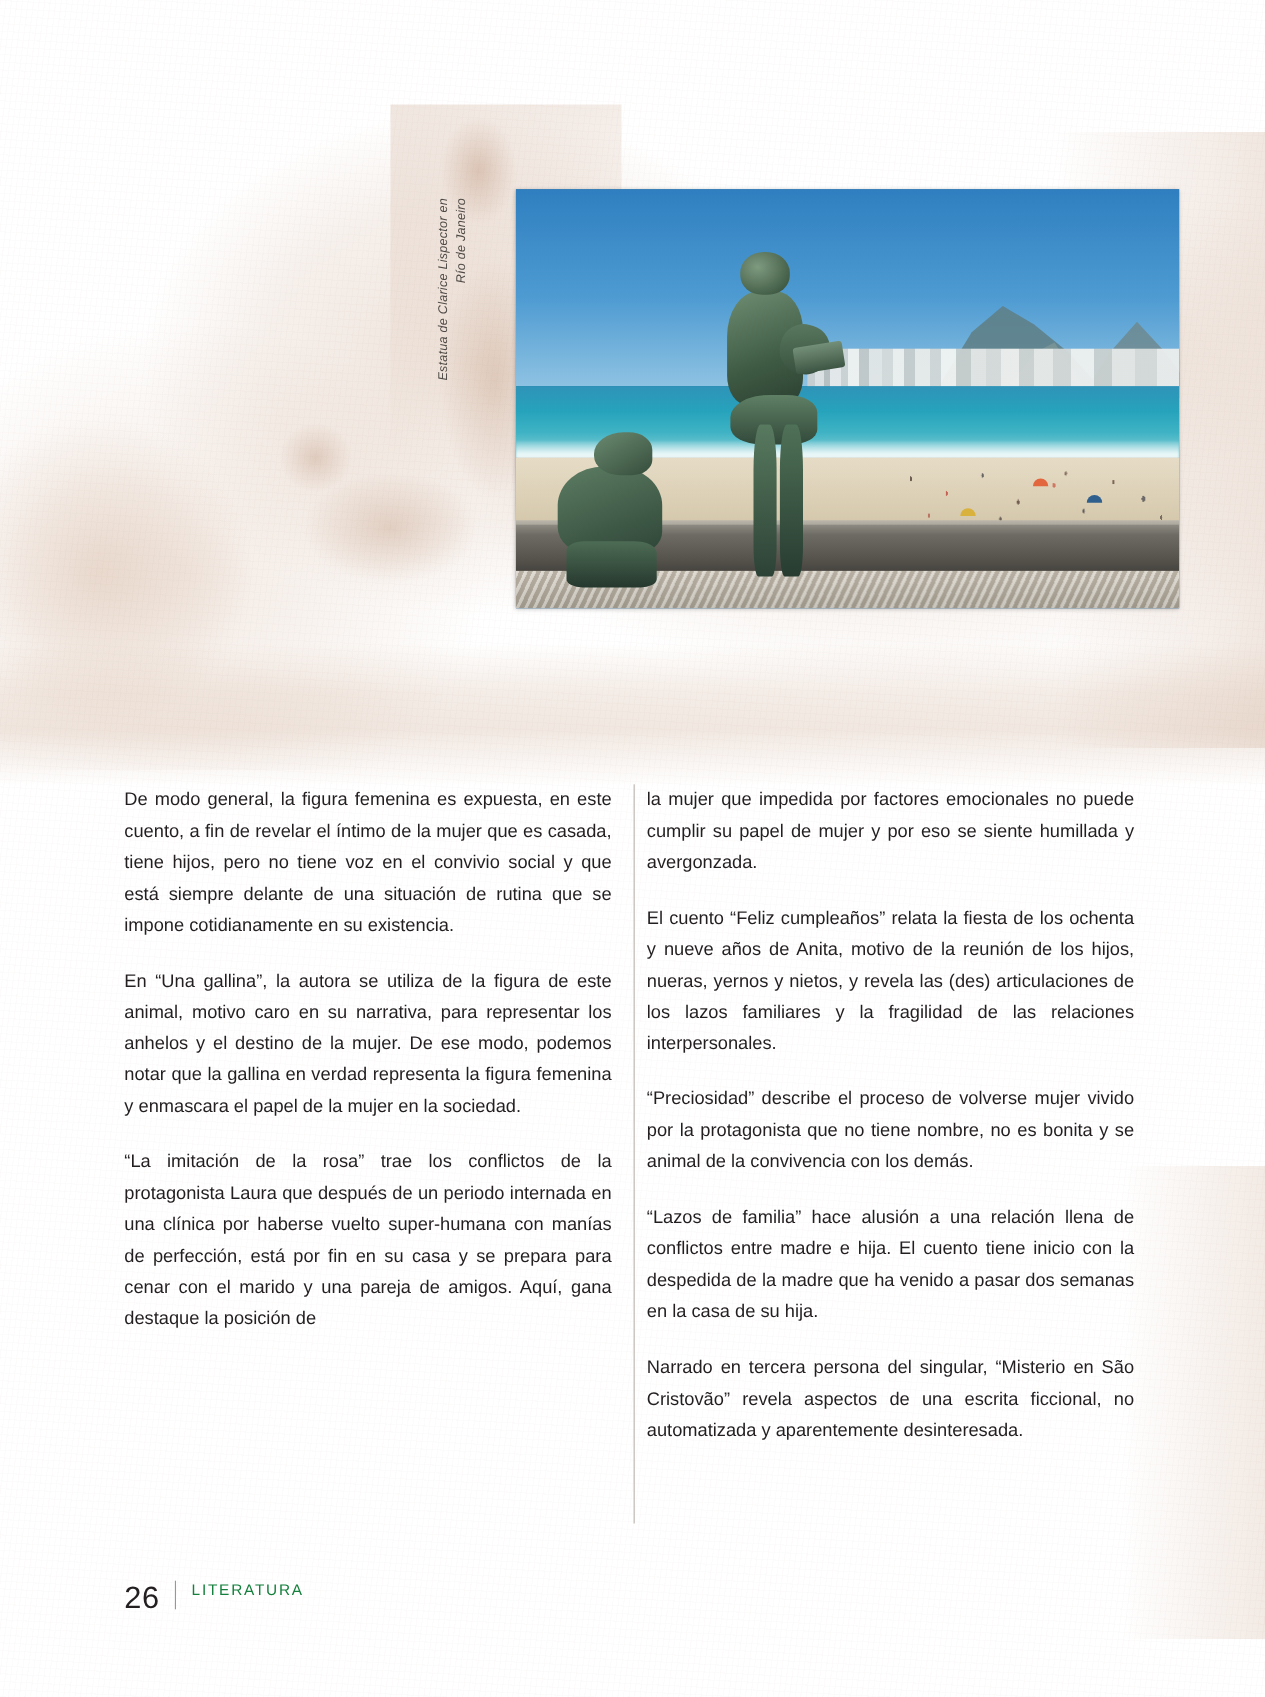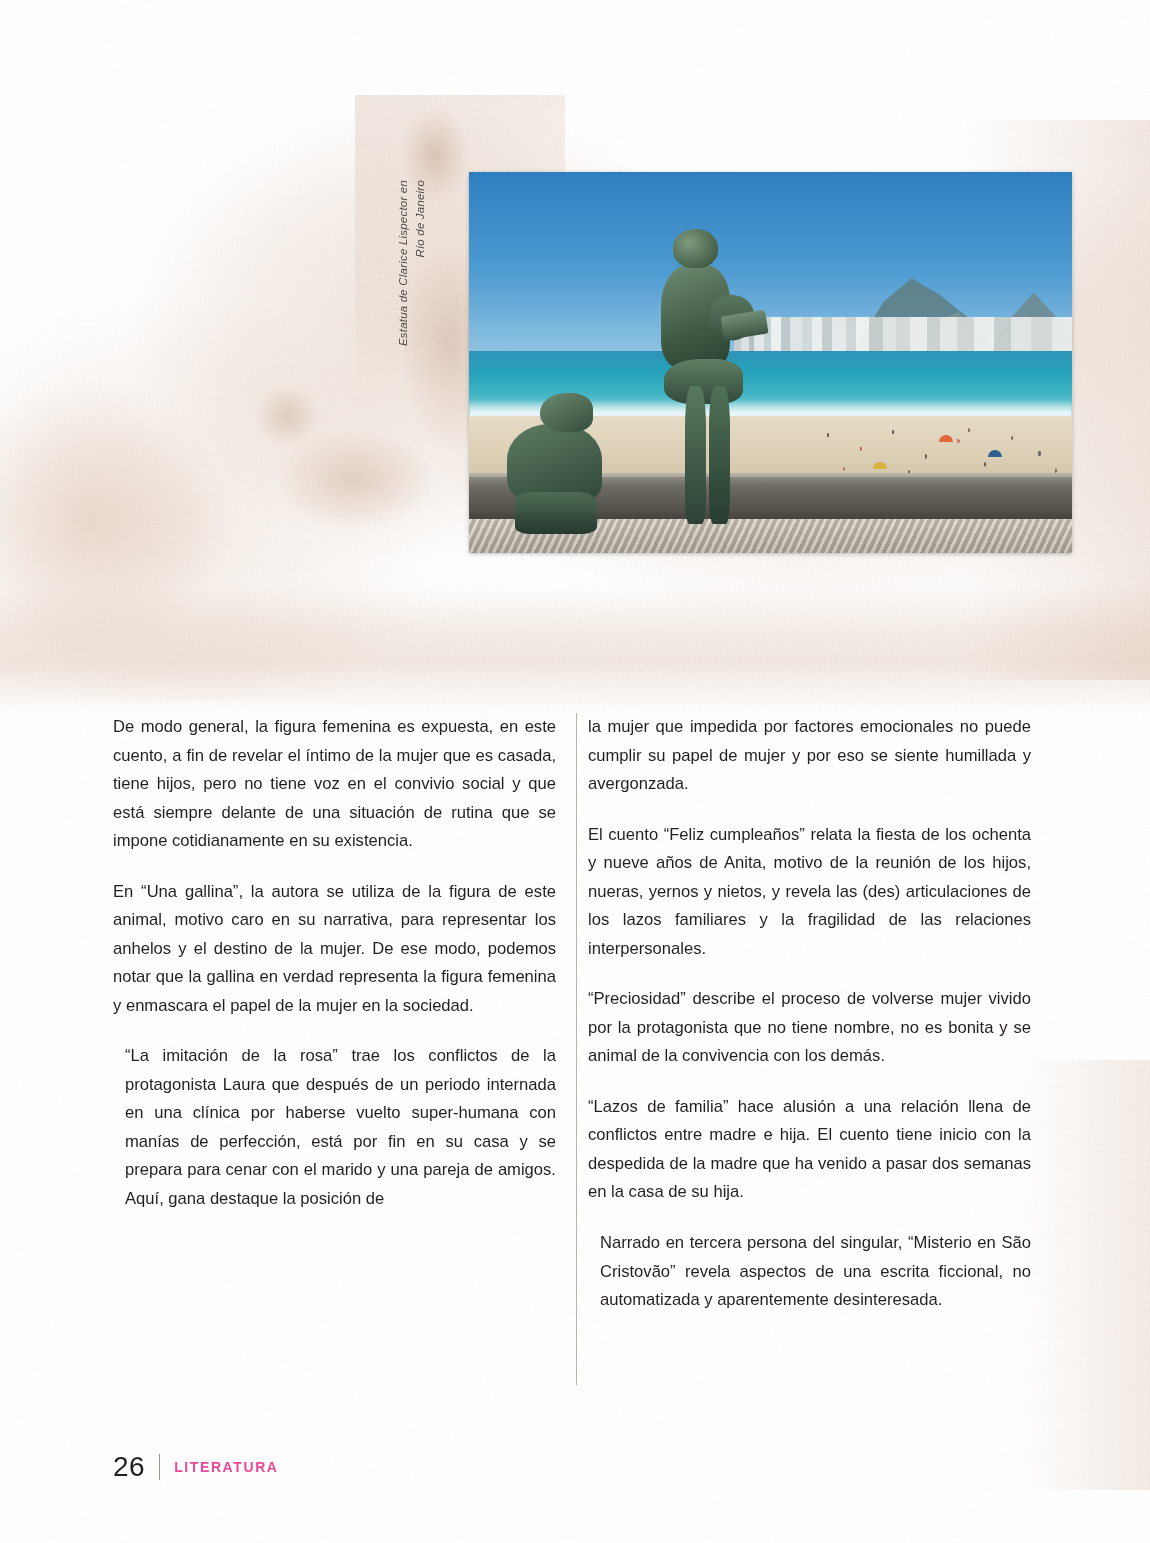--- a/index.html
+++ b/index.html
@@ -332,57 +332,56 @@
     line-height: 1.72;
     color: #231f20;
     text-align: justify;
     font-family: "Liberation Sans", sans-serif;
   }
   .col.left { }
   .col.right { padding-left: 32px; }
   .col p {
     margin: 0 0 22px 0;
   }
-  .col p:last-child { margin-bottom: 0; margin-left: 12px; }
+  .col p:last-child { margin-bottom: 0; }
 
   .col-divider {
     position: absolute;
     left: 576px;
     top: 713px;
     width: 1px;
     height: 672px;
     background: #b9b3ad;
   }
 
   
   .footer {
     position: absolute;
     left: 113px;
-    bottom: 60px;
+    bottom: 74px;
     display: flex;
-    align-items: center;
+    align-items: flex-start;
     gap: 14px;
   }
   .page-number {
     font-size: 28px;
     color: #231f20;
     font-family: "Liberation Sans", sans-serif;
     letter-spacing: 0.5px;
   }
   .footer-rule {
     width: 1px;
     height: 26px;
     background: #9b9690;
   }
   .footer-label {
     font-size: 14px;
     letter-spacing: 1.6px;
-    color: #ec4899;
+    color: #15803d;
     font-family: "Liberation Sans", sans-serif;
-    font-weight: bold;
   }
 </style>
 </head>
 <body>
 
 <div class="bg-layer">
   <div class="wash-top"></div>
   <div class="wash-ghost-figure"></div>
   <div class="wash-ghost-dog"></div>
   <div class="wash-left"></div>

